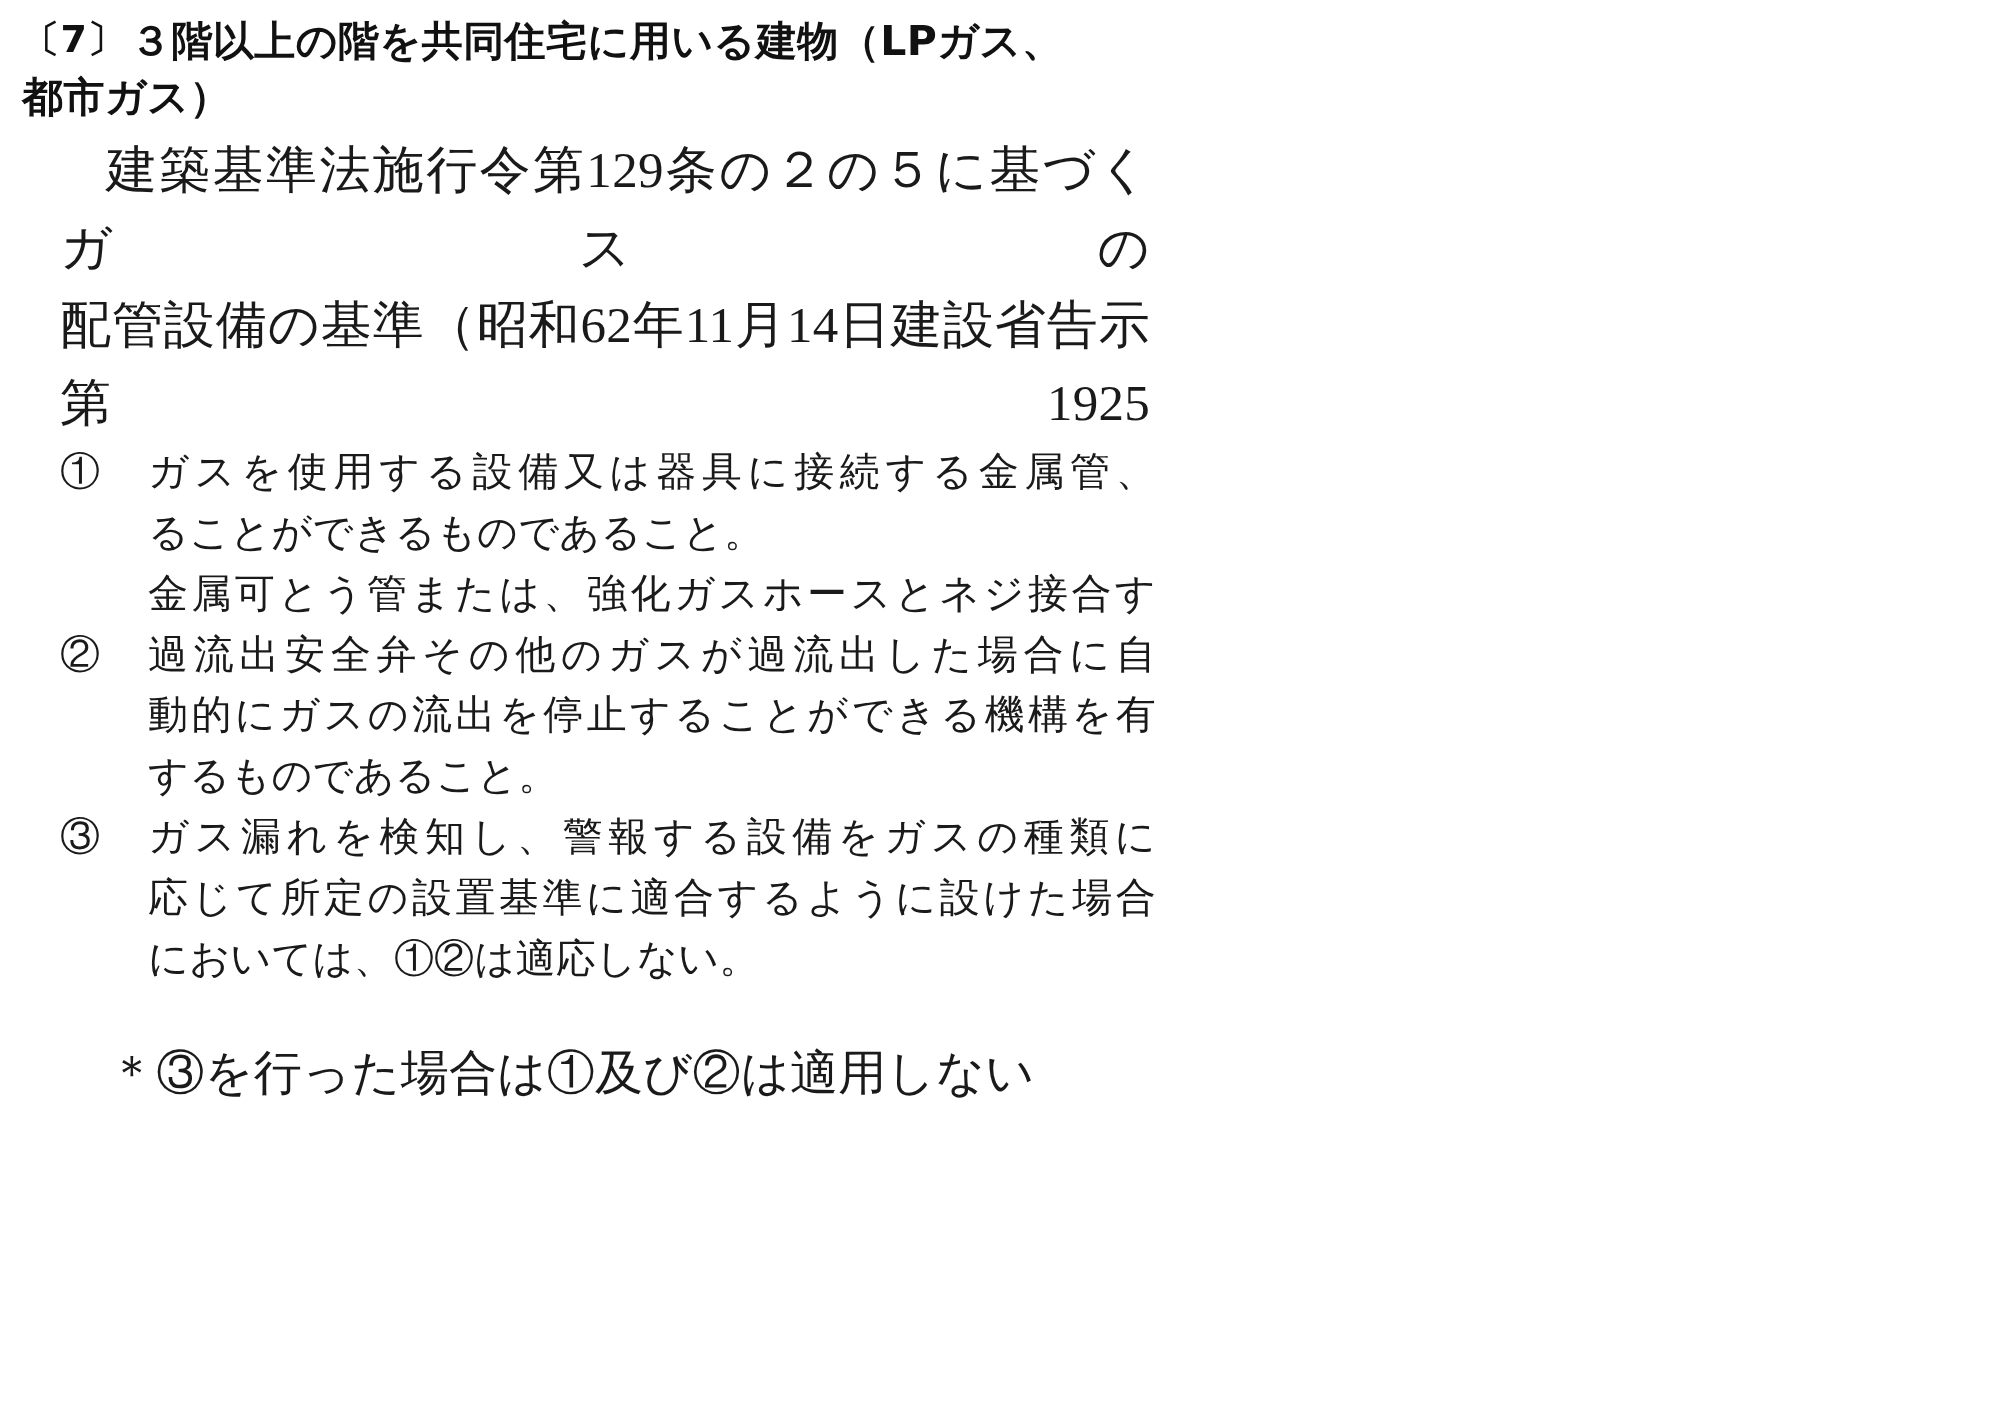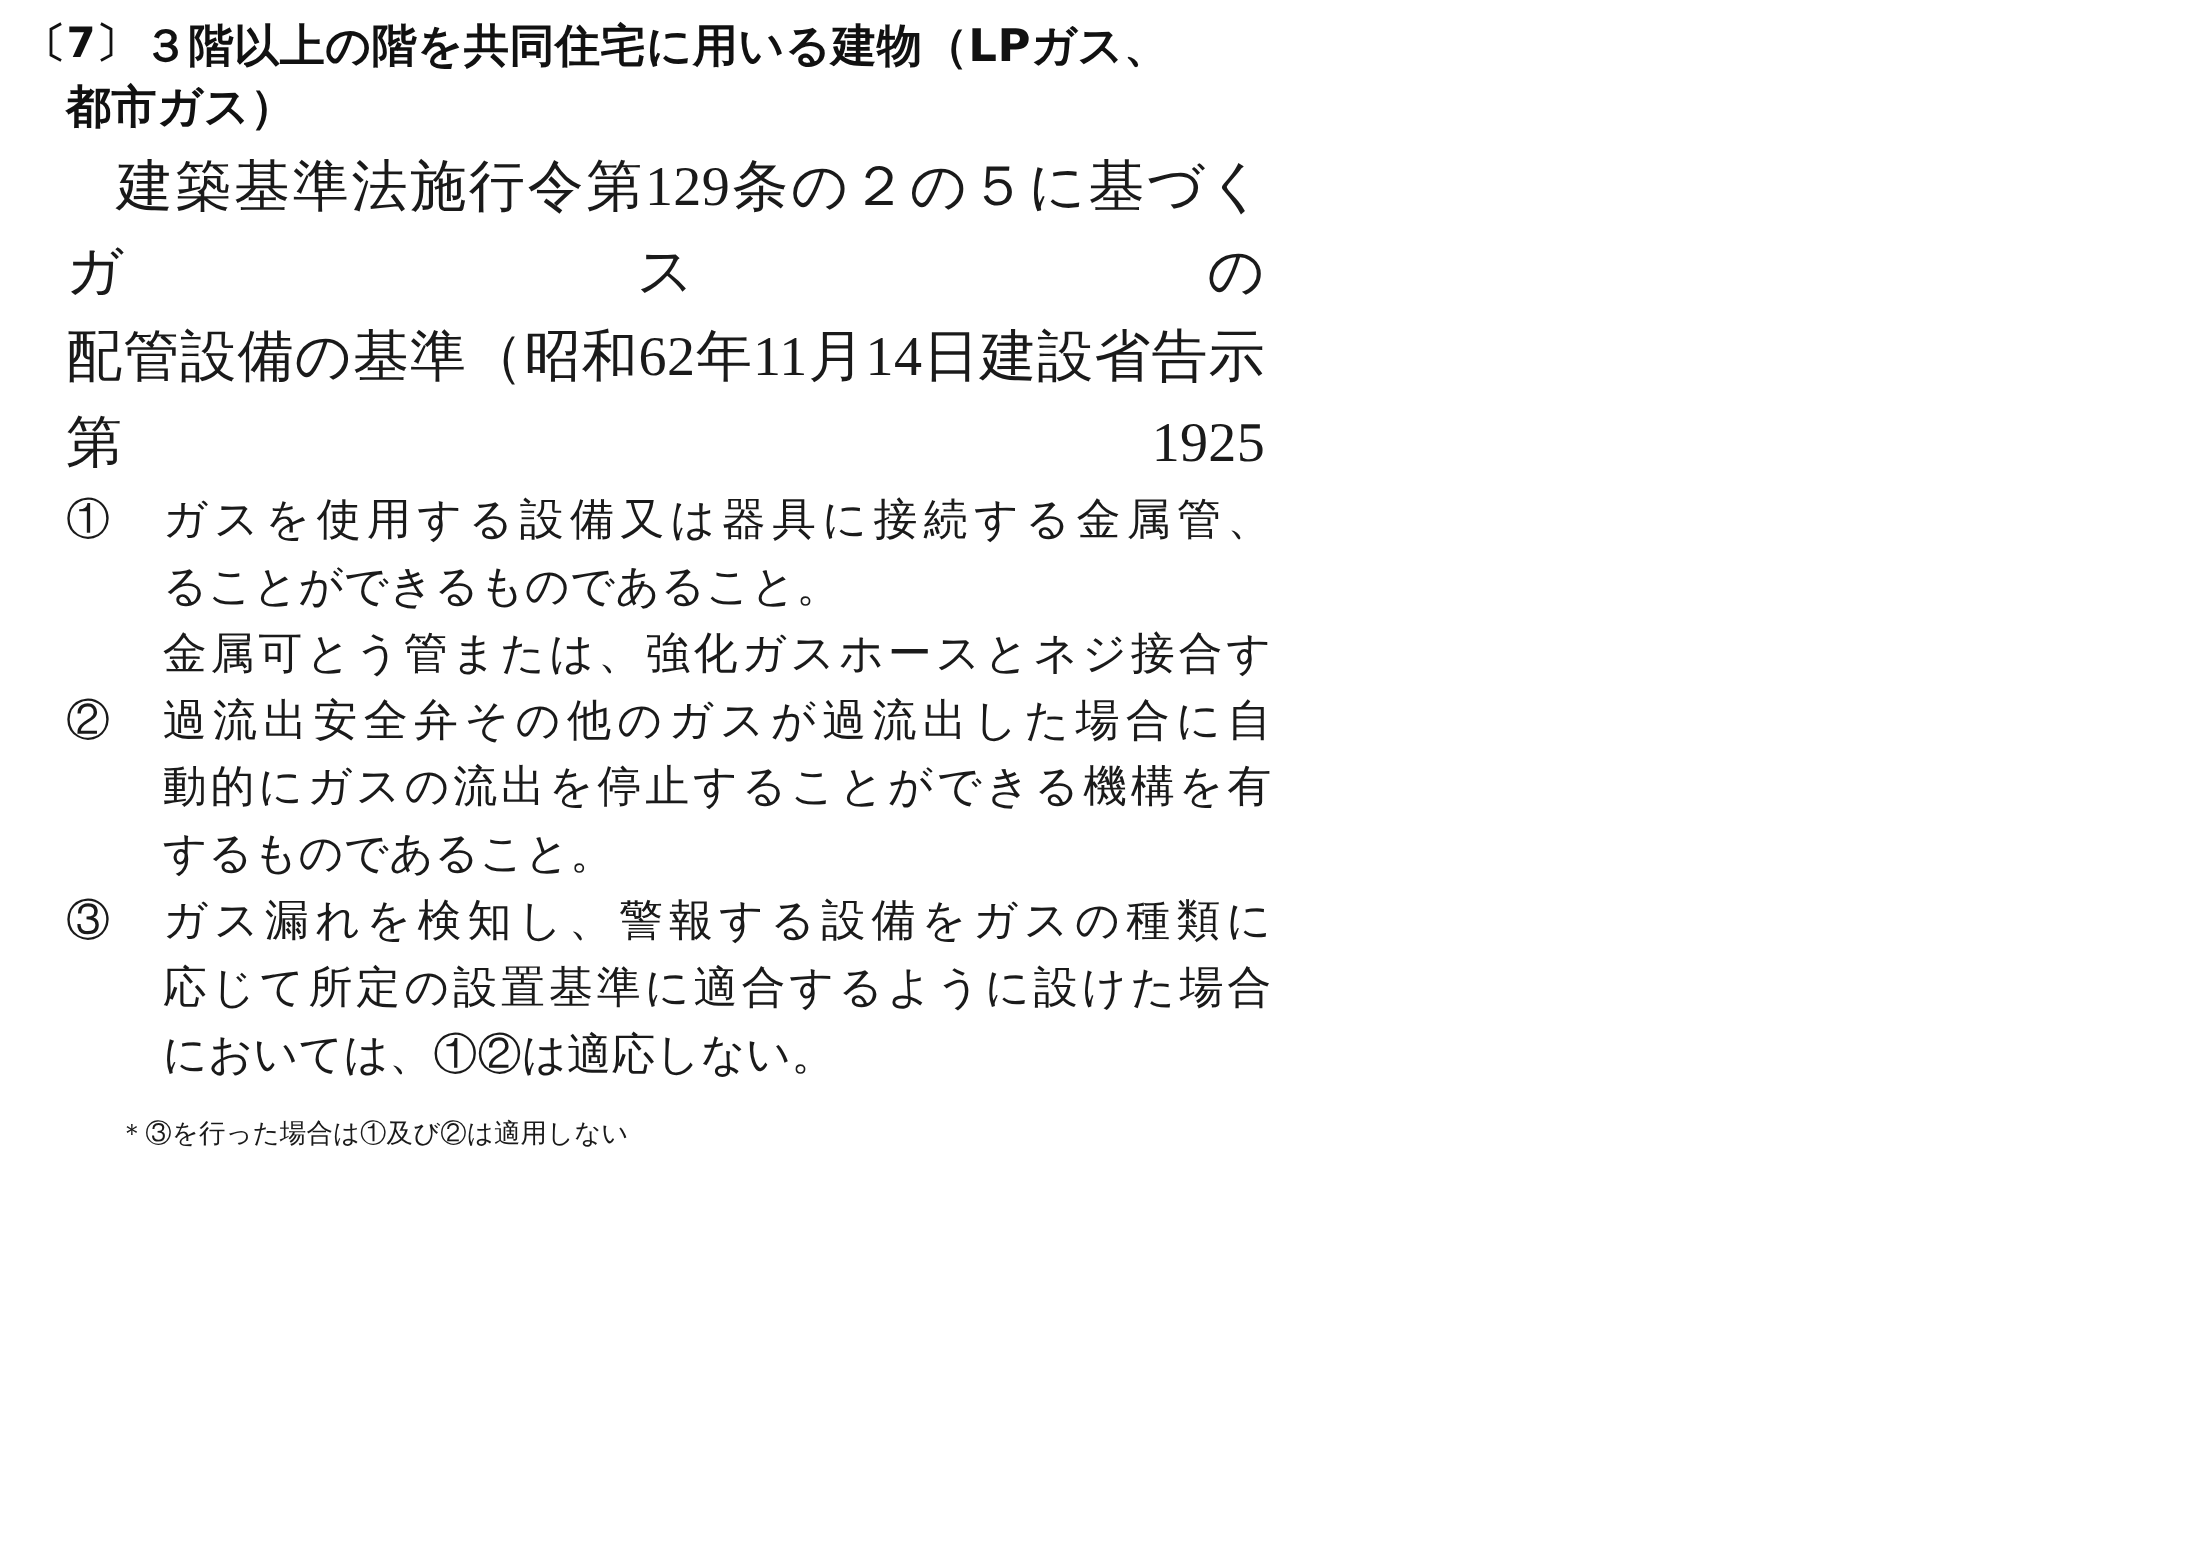--- a/index.html
+++ b/index.html
@@ -41,21 +41,20 @@
     display: inline-block;
     width: 108px;
     font-size: 38px;
     vertical-align: top;
   }
   .heading .hd-text {
     display: inline;
   }
   .heading .hd-line2 {
     display: block;
-    margin-left: 38px;
     margin-top: 2px;
   }
 
   
   .para {
     font-size: 51px;
     line-height: 1.52;
     letter-spacing: 0.005em;
     text-align: justify;
     text-justify: inter-character;
@@ -92,21 +91,21 @@
     font-size: 40px;
     line-height: 1.52;
     letter-spacing: 0.005em;
   }
   .item .itxt .ln {
     display: block;
     white-space: nowrap;
   }
   .note {
     margin-left: 86px;
-    font-size: 24px;
+    font-size: 48px;
     line-height: 1.52;
     letter-spacing: 0.005em;
     white-space: nowrap;
   }
   .just {
     text-align: justify;
     text-align-last: justify;
   }
 </style>
 </head>

